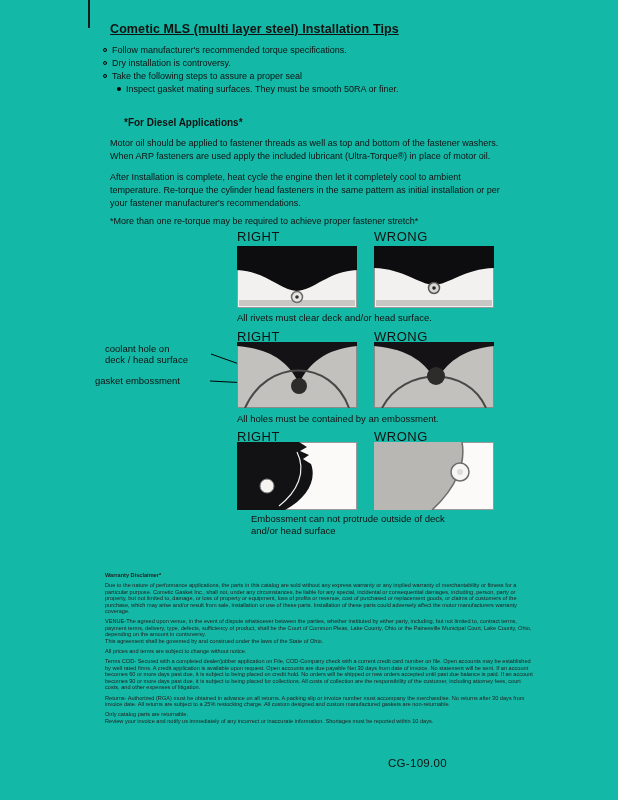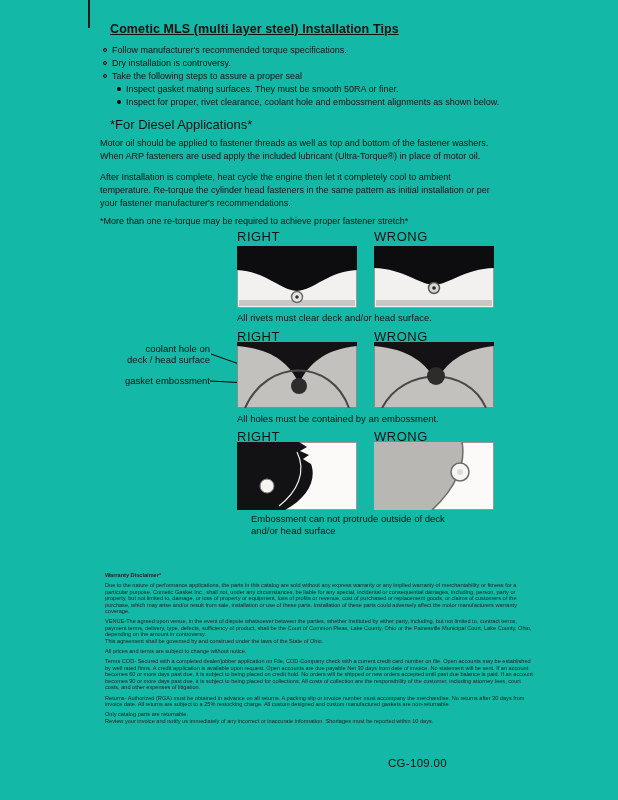--- a/index.html
+++ b/index.html
@@ -15,41 +15,41 @@
 
   .title { left:110px; top:22px; font-size:12.5px; font-weight:700; text-decoration:underline; letter-spacing:.1px; }
 
   .tips { left:103px; top:44px; width:430px; font-size:9px; line-height:13px; }
   .tip { display:flex; align-items:flex-start; }
   .tip .dot { flex:0 0 auto; width:4px; height:4px; border-radius:50%; margin:4px 5px 0 0; }
   .dot.open { border:1px solid #000; }
   .dot.filled { background:#000; }
   .tip.sub { margin-left:14px; }
 
-  .diesel-heading { left:110px; top:117px; font-size:13px; font-weight:400; }
-  .para { left:100px; width:402px; font-size:9px; line-height:13px; }
+  .diesel-heading { left:124px; top:117px; font-size:10px; font-weight:700; }
+  .para { left:110px; width:402px; font-size:9px; line-height:13px; }
   .para.p1 { top:137px; }
   .para.p2 { top:171px; }
   .para.p3 { top:215px; }
 
   .dg-hdr { width:120px; text-align:left; font-size:13px; letter-spacing:.5px; }
   .col-l { left:237px; } .col-r { left:374px; }
   .r1 { top:229px; } .r2 { top:329px; } .r3 { top:429px; }
   .panel { width:120px; display:block; }
   .p-r1 { top:246px; height:62px; }
   .p-r2 { top:342px; height:66px; }
   .p-r3 { top:442px; height:68px; }
   .panel svg { display:block; width:100%; height:100%; }
 
   .caption { font-size:9.5px; line-height:12px; }
   .cap1 { left:237px; top:312px; width:280px; }
   .cap2 { left:237px; top:413px; width:280px; }
   .cap3 { left:251px; top:513px; width:280px; white-space:pre-line; }
 
-  .dg-label { font-size:9.5px; line-height:10.5px; text-align:right; white-space:pre-line; }
+  .dg-label { font-size:9.5px; line-height:10.5px; text-align:left; white-space:pre-line; }
   .lbl-coolant { left:105px; top:344px; width:105px; }
   .lbl-emboss { left:95px; top:376px; width:115px; }
   .leader { left:205px; top:348px; width:100px; height:45px; pointer-events:none; }
 
   .legal { left:105px; top:572px; width:428px; font-size:5.6px; line-height:6.4px; color:#222; }
   .legal .lg-h { font-weight:700; margin-bottom:4px; }
   .legal p { margin:0 0 4px 0; white-space:pre-line; }
 
   .footer-code { left:388px; top:757px; font-size:11.5px; letter-spacing:.3px; }
 </style>
@@ -71,24 +71,20 @@
       <span class="dot open"></span>
       <span>Dry installation is controversy.</span>
     </div>
     <div class="tip">
       <span class="dot open"></span>
       <span>Take the following steps to assure a proper seal</span>
     </div>
     <div class="tip sub">
       <span class="dot filled"></span>
       <span>Inspect gasket mating surfaces.  They must be smooth 50RA or finer.</span>
-    </div>
-    <div class="tip sub">
-      <span class="dot filled"></span>
-      <span>Inspect for proper, rivet clearance, coolant hole and embossment alignments as shown below.</span>
     </div>
   </div>
 
   <div class="abs diesel-heading">*For Diesel Applications*</div>
   <div class="abs para p1">Motor oil should be applied to fastener threads as well as top and bottom of the fastener washers. When ARP fasteners are used apply the included lubricant (Ultra-Torque®) in place of motor oil.</div>
   <div class="abs para p3">*More than one re-torque may be required to achieve proper fastener stretch*</div>
   <div class="abs para p2">After Installation is complete, heat cycle the engine then let it completely cool to ambient temperature. Re-torque the cylinder head fasteners in the same pattern as initial installation or per your fastener manufacturer's recommendations.</div>
 
   <div class="abs dg-hdr col-l r1">RIGHT</div>
   <div class="abs dg-hdr col-r r1">WRONG</div>

